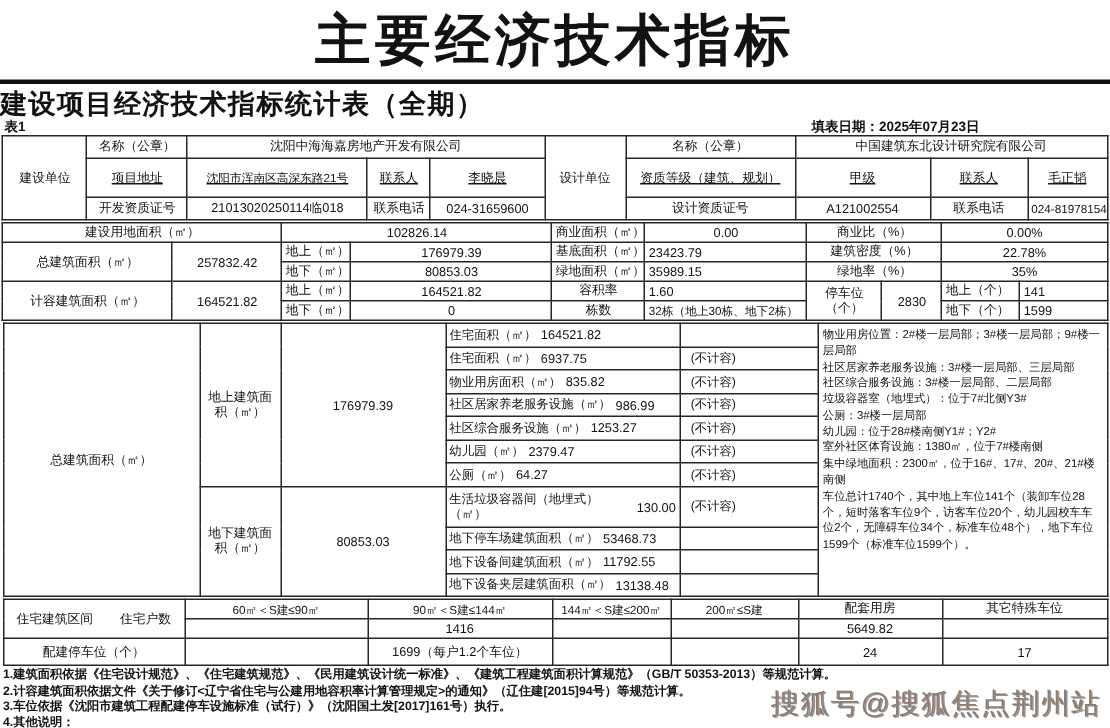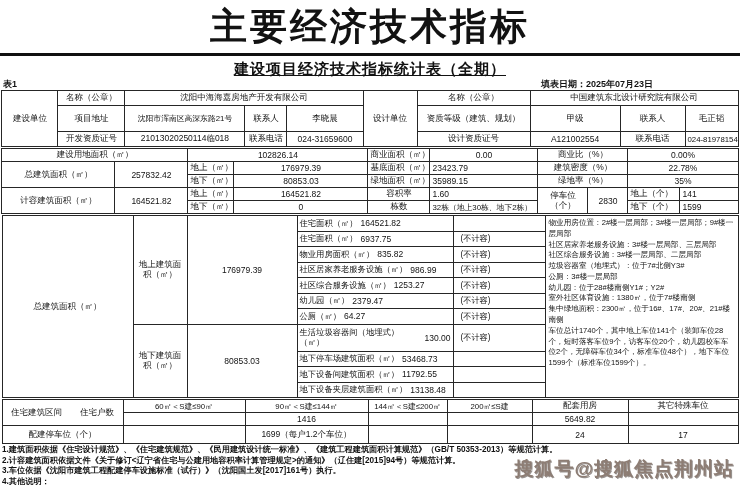--- a/index.html
+++ b/index.html
@@ -3,51 +3,51 @@
 <meta charset="utf-8">
 <style>
   html,body{margin:0;padding:0;}
   body{
     width:740px;height:485px;overflow:hidden;position:relative;
     background:#fff;color:#121212;
     font-family:"Liberation Sans","DejaVu Sans",sans-serif;
   }
   .title{height:52px;line-height:54px;text-align:center;font-size:37px;font-weight:bold;letter-spacing:3px;}
   .rule{height:3px;background:#101010;margin:1px 0 0 0;}
-  .subtitle{height:23px;line-height:26px;text-align:center;font-size:15px;font-weight:bold;letter-spacing:1px;text-decoration:underline;}
+  .subtitle{height:23px;line-height:26px;font-size:18px;font-weight:bold;letter-spacing:1px;}
   .meta{height:11px;line-height:11px;display:flex;justify-content:space-between;font-size:9px;font-weight:bold;padding:0 3px;}
   .meta .date{margin-right:84px;text-align:right;}
 
   table{border-collapse:collapse;table-layout:fixed;width:736px;margin:0 auto;border:1.6px solid #000;}
   table + table{margin-top:1px;}
   td{border:1px solid #262626;font-size:8.5px;text-align:center;vertical-align:middle;
      padding:0 2px;overflow:hidden;white-space:nowrap;height:12px;}
   .t1 td{height:14px;}
-  .t1 tr.mid td{height:25px;}
+  .t1 tr.mid td{height:25px;text-decoration:underline;}
   .t2 td{height:11.5px;}
   .t3 td{height:14.5px;}
   .t3 tr.tall td{height:26px;}
   .t4 td{height:12px;}
   .t4 tr.last td{height:17px;}
 
   .wrap{white-space:normal;line-height:1.15;}
   .left{text-align:left;}
   .small{font-size:7.8px;}
   .lv{display:flex;justify-content:flex-start;align-items:center;width:100%;}
   .lv .lv-l{text-align:left;white-space:normal;line-height:1.1;font-size:8.3px;}
   .lv .lv-v{white-space:nowrap;padding-left:3px;}
   td.tag{text-align:left;padding-left:7px;font-size:8.2px;}
   td.notes{vertical-align:top;text-align:left;white-space:pre-line;
      font-size:7.6px;line-height:1.42;padding:2px 3px;}
   .range-cell span{display:inline-block;}
   .range-cell .gap{width:18px;}
 
   .footnotes{width:736px;margin:1px auto 0;font-size:8.2px;font-weight:bold;line-height:10.6px;text-align:left;}
   .watermark{
-    position:absolute;right:6px;bottom:3px;font-size:19px;font-weight:bold;letter-spacing:1px;
+    position:absolute;right:6px;bottom:3px;font-size:19px;font-weight:normal;letter-spacing:1px;
     color:#8d7d74;text-shadow:1px 1px 0 rgba(70,58,52,.55);
   }
 </style>
 </head>
 <body>
 
 <div class="title">主要经济技术指标</div>
 <div class="rule"></div>
 <div class="subtitle">建设项目经济技术指标统计表（全期）</div>
 <div class="meta">

